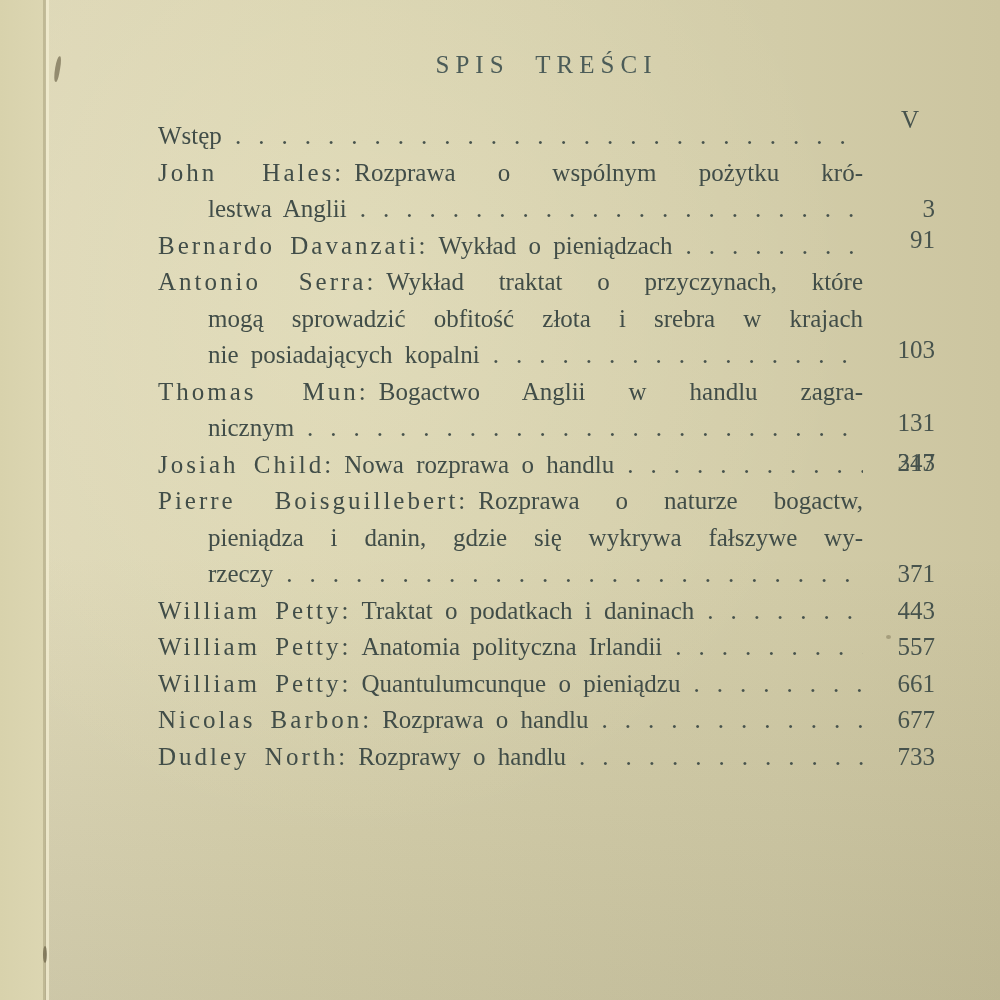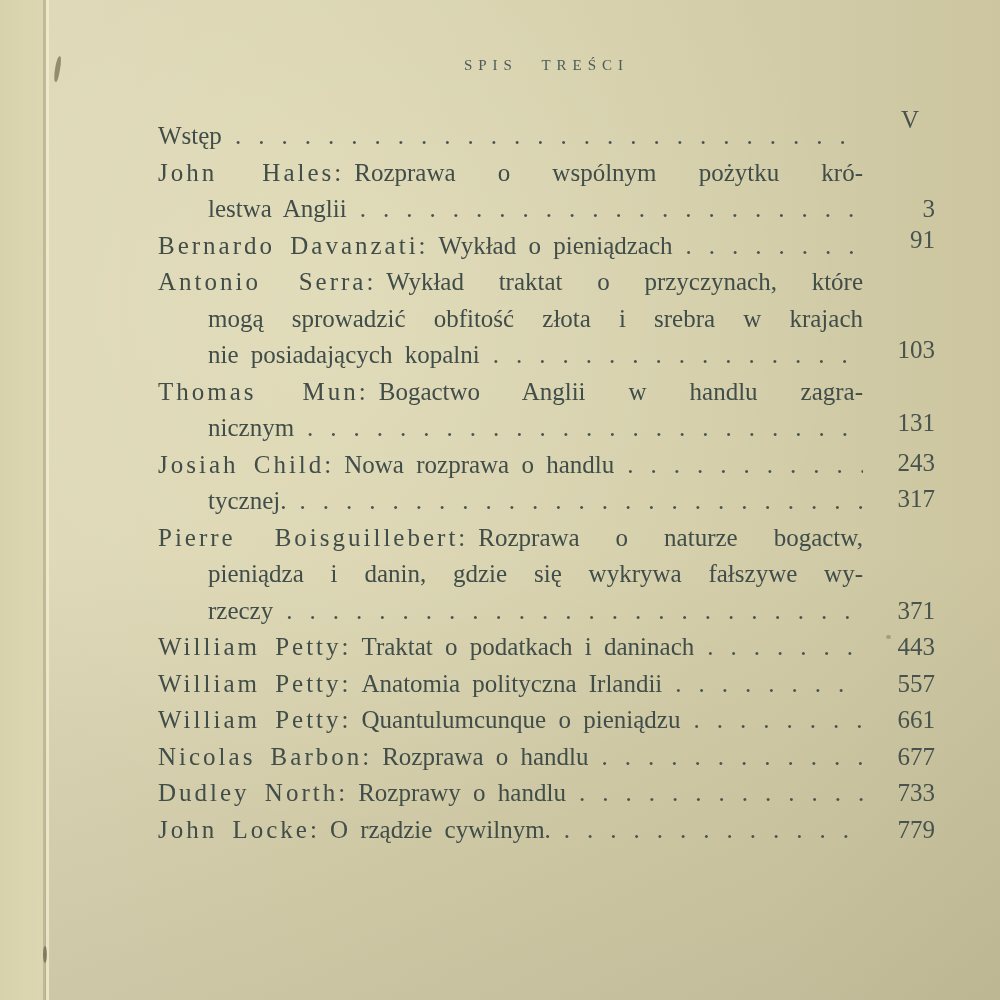--- a/index.html
+++ b/index.html
@@ -27,21 +27,21 @@
   .speck{position:absolute;background:rgba(84,75,50,0.55);}
   .s1{left:55px;top:56px;width:5px;height:26px;border-radius:50% 50% 40% 60%;transform:rotate(10deg);}
   .s2{left:43px;top:946px;width:4px;height:17px;border-radius:50%;}
   .s3{left:886px;top:635px;width:5px;height:4px;border-radius:50%;opacity:.6;}
 
   .content{
     position:absolute;left:158px;top:50px;width:777px;
     color:#414d48;font-size:25px;
   }
   h1.toc-title{
-    margin:0 0 38px 0;font-size:15px;line-height:30px;font-weight:500;
+    margin:0 0 38px 0;font-size:25px;line-height:30px;font-weight:500;
     text-align:center;letter-spacing:6px;word-spacing:14px;color:#4c5c58;
   }
   .entry{position:relative;padding-right:72px;word-spacing:6px;}
   .line{line-height:36.5px;height:36.5px;overflow:hidden;}
   .just{text-align:justify;text-align-last:justify;white-space:normal;}
   .cont{padding-left:50px;}
   .last{display:flex;align-items:center;}
   .last .etext{white-space:nowrap;flex:0 0 auto;}
   .author{letter-spacing:3px;margin-right:10px;}
   .leader{flex:1 1 auto;min-width:0;overflow:hidden;white-space:nowrap;margin-left:13px;color:#47534d;}
@@ -130,24 +130,20 @@
 
       <div class="entry">
         <div class="line last">
           <span class="etext"><span class="author">Josiah Child:</span><span>Nowa rozprawa o handlu</span></span>
           <span class="leader"></span>
         </div>
         <span class="pagenum">243</span>
       </div>
 
       <div class="entry">
-        <div class="line cont last">
-          <span class="etext">tycznej.</span>
-          <span class="leader"></span>
-        </div>
         <span class="pagenum">317</span>
       </div>
 
       <div class="entry">
         <div class="line just">
           <span class="author">Pierre Boisguillebert:</span><span class="etext">Rozprawa o naturze bogactw,</span>
         </div>
         <div class="line cont just">
           <span class="etext">pieniądza i danin, gdzie się wykrywa fałszywe wy-</span>
         </div>
@@ -191,23 +187,16 @@
       </div>
 
       <div class="entry">
         <div class="line last">
           <span class="etext"><span class="author">Dudley North:</span><span>Rozprawy o handlu</span></span>
           <span class="leader"></span>
         </div>
         <span class="pagenum">733</span>
       </div>
 
-      <div class="entry">
-        <div class="line last">
-          <span class="etext"><span class="author">John Locke:</span><span>O rządzie cywilnym.</span></span>
-          <span class="leader"></span>
-        </div>
-        <span class="pagenum">779</span>
-      </div>
 
     </div>
   </div>
 </div>
 
 </body></html>

